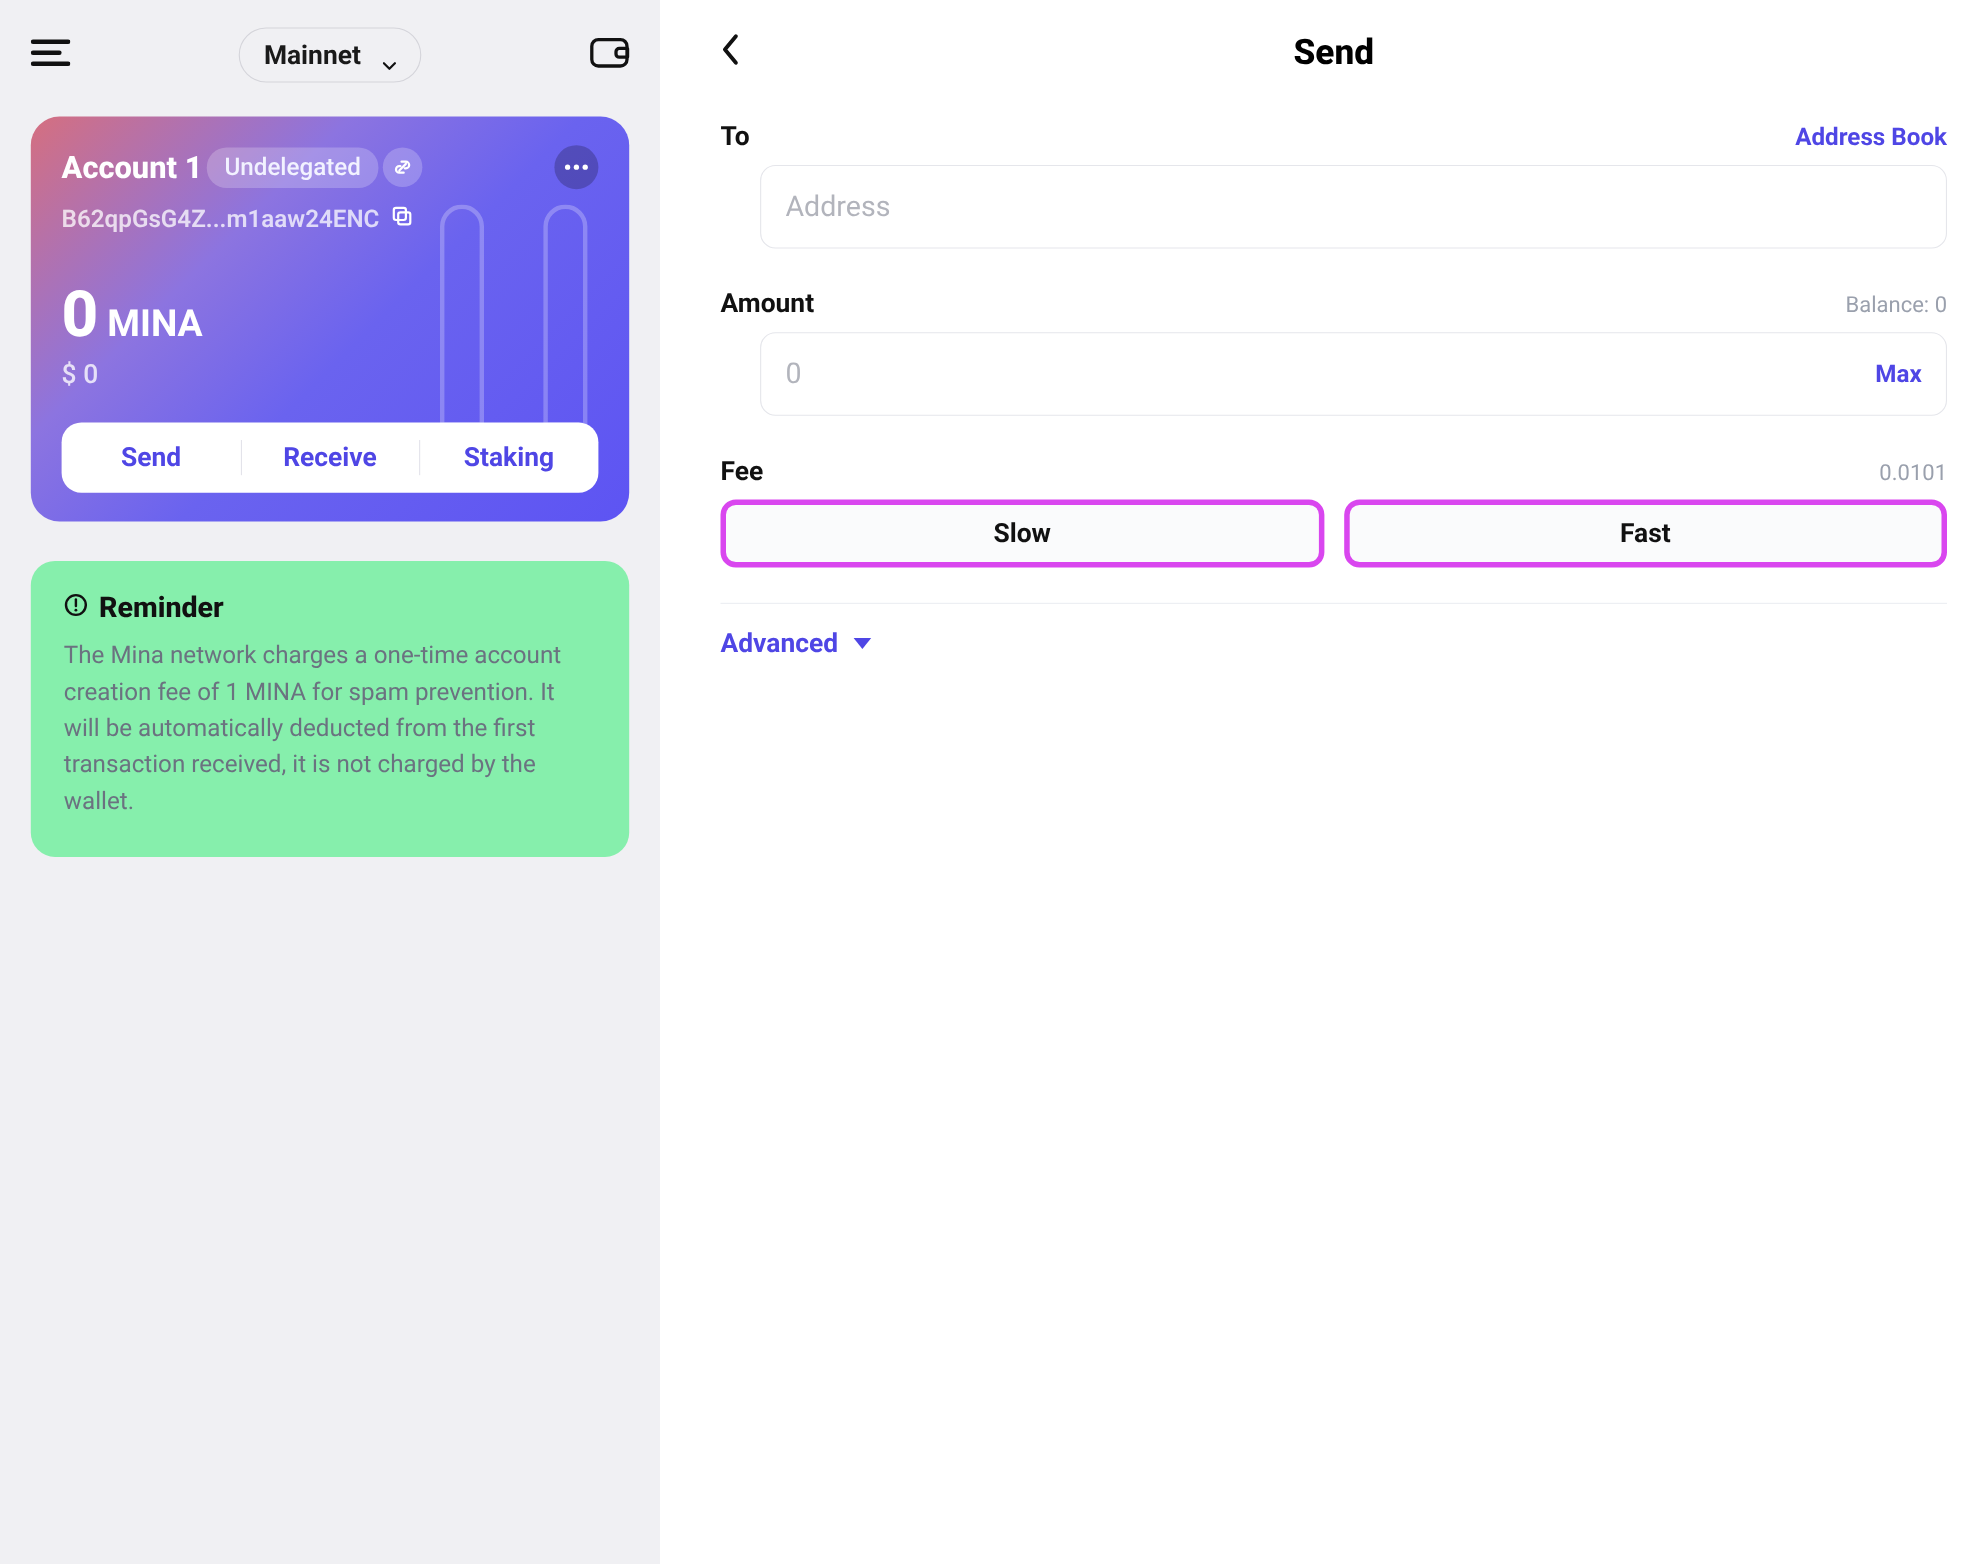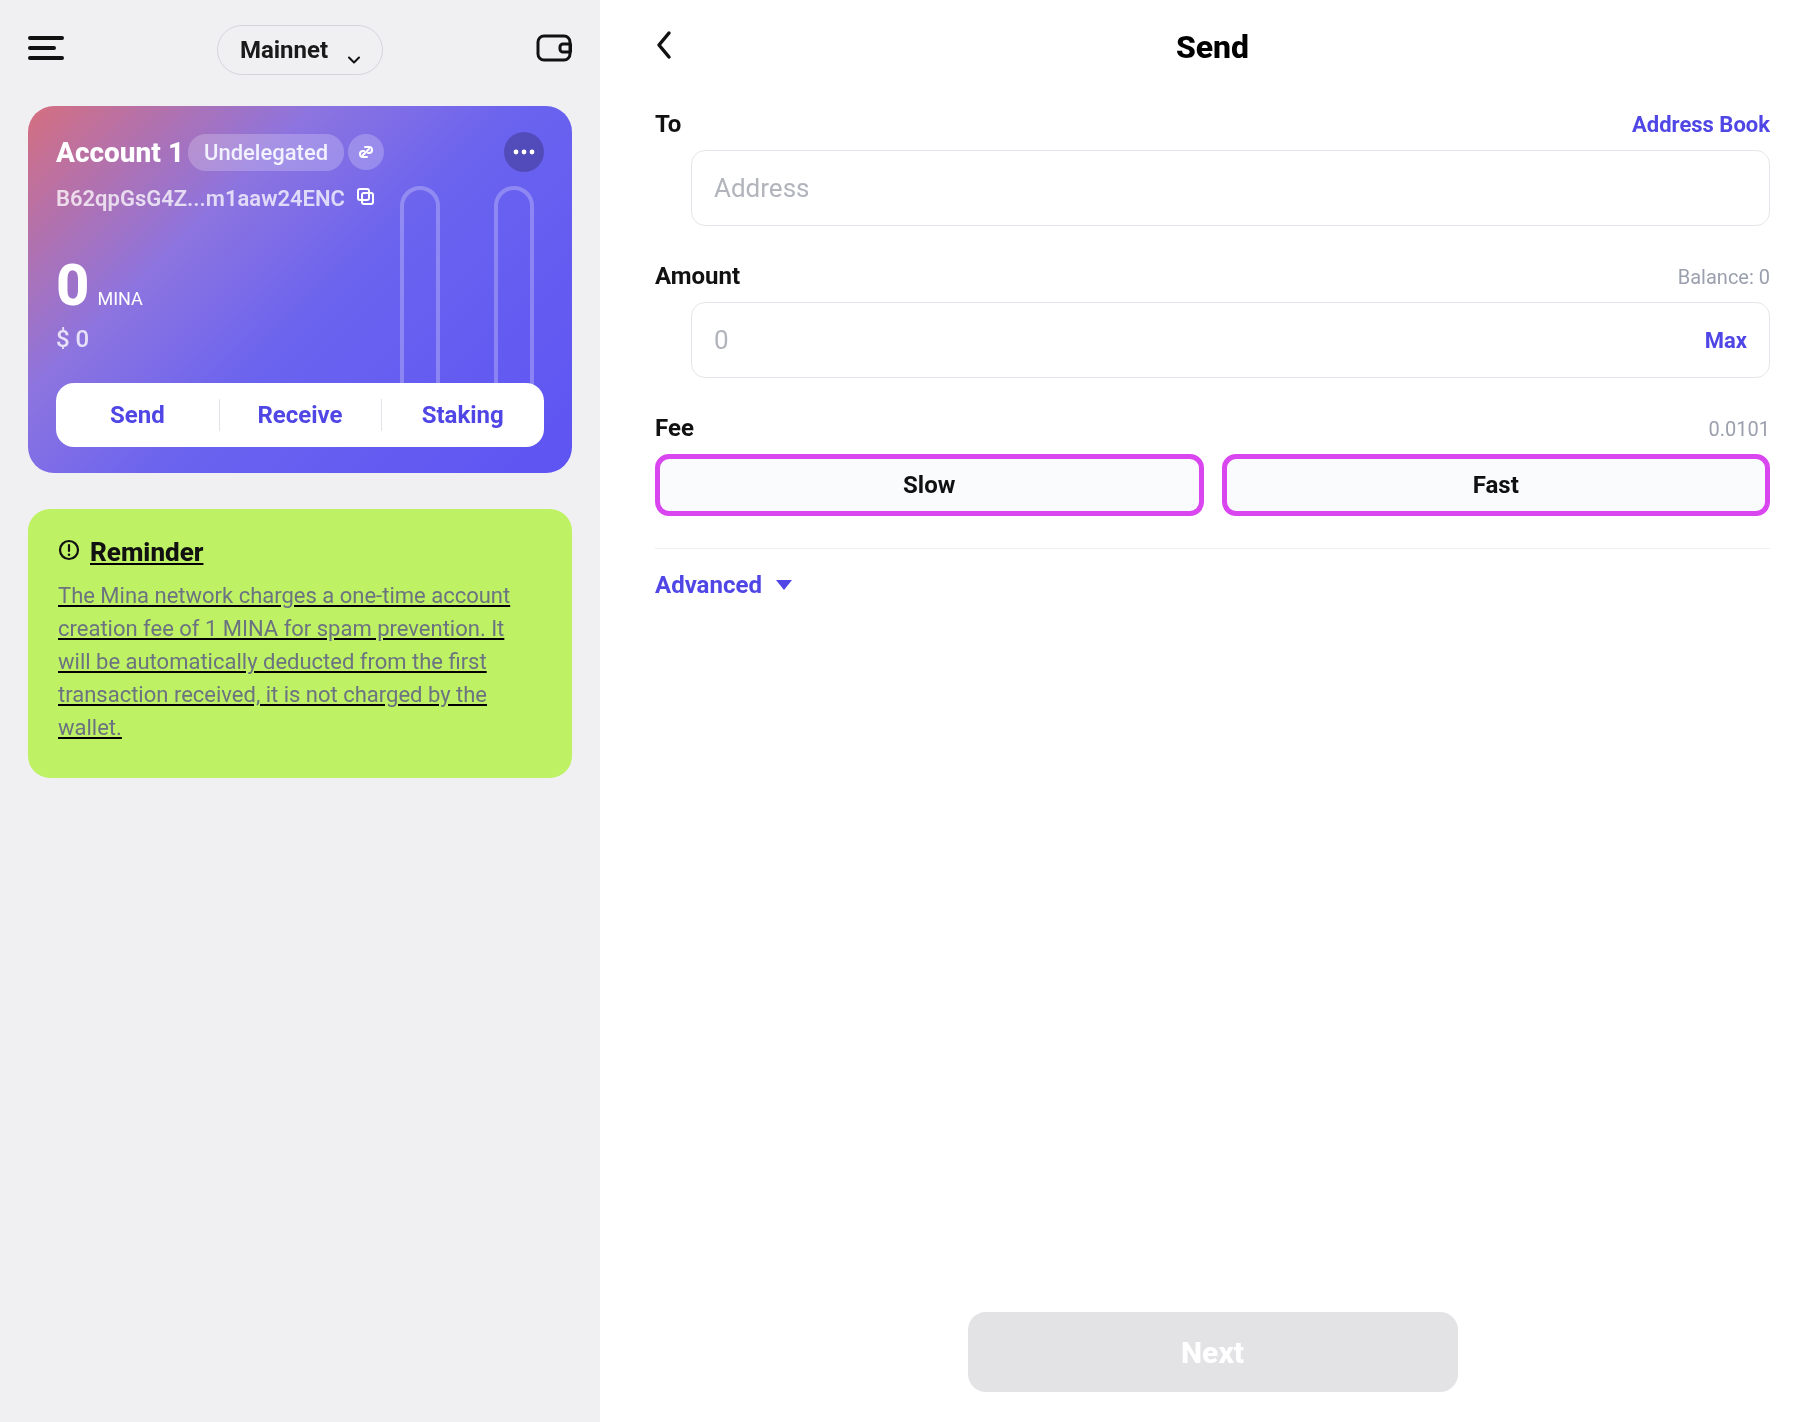--- a/index.html
+++ b/index.html
@@ -16,28 +16,28 @@
 
   .account-card { margin-top: 26px; border-radius: 26px; padding: 26px 28px; background: linear-gradient(135deg, #d56f7f 0%, #8c74e0 32%, #6a63ef 55%, #5d54f3 100%); color: #fff; position: relative; overflow: hidden; }
   .account-card .row1 { display: flex; align-items: center; gap: 4px; }
   .acct-name { font-size: 28px; font-weight: 800; }
   .badge { background: rgba(255,255,255,0.22); border-radius: 18px; padding: 6px 16px; font-size: 22px; font-weight: 500; color: #f2f2ff; }
   .circle-btn { width: 36px; height: 36px; border-radius: 50%; background: rgba(255,255,255,0.22); display: flex; align-items: center; justify-content: center; }
   .kebab-btn { width: 40px; height: 40px; border-radius: 50%; background: rgba(0,0,0,0.22); display: flex; align-items: center; justify-content: center; margin-left: auto; }
   .addr-row { display: flex; align-items: center; gap: 10px; margin-top: 14px; color: rgba(255,255,255,0.75); font-size: 22px; font-weight: 600; }
   .balance-big { margin-top: 40px; display: flex; align-items: baseline; gap: 8px; }
   .balance-big .num { font-size: 58px; font-weight: 800; }
-  .balance-big .sym { font-size: 18px; font-weight: 400; }
+  .balance-big .sym { font-size: 34px; font-weight: 700; }
   .balance-usd { margin-top: 6px; font-size: 24px; color: rgba(255,255,255,0.78); font-weight: 500; }
   .action-bar { margin-top: 30px; background: #fff; border-radius: 18px; display: flex; height: 64px; overflow: hidden; }
   .action-btn { flex: 1; display: flex; align-items: center; justify-content: center; font-size: 24px; font-weight: 700; color: #4f46e5; position: relative; }
   .action-btn + .action-btn::before { content:""; position:absolute; left:0; top:16px; bottom:16px; width:1px; background:#e3e3ea; }
   .mina-silhouette { position: absolute; right: 10px; top: 80px; width: 190px; height: 220px; opacity: 0.25; pointer-events: none; }
 
-  .reminder-card { margin-top: 36px; background: #bef264; border-radius: 22px; padding: 28px 30px 34px; text-decoration: underline; }
+  .reminder-card { margin-top: 36px; background: #86efac; border-radius: 22px; padding: 28px 30px 34px; }
   .reminder-head { display: flex; align-items: center; gap: 10px; font-size: 26px; font-weight: 800; color: #111; margin-bottom: 12px; }
   .reminder-body { font-size: 22px; color: #6b7280; line-height: 1.5; }
 
   
   .send-header { display: flex; align-items: center; height: 54px; position: relative; }
   .back-btn svg { width: 20px; height: 30px; }
   .send-title { position: absolute; left: 50%; transform: translateX(-50%); font-size: 32px; font-weight: 800; }
 
   .field-group { margin-top: 36px; }
   .field-row { display: flex; justify-content: space-between; align-items: baseline; margin-bottom: 12px; }
@@ -181,14 +181,13 @@
       <div class="fee-option">Slow</div>
       <div class="fee-option">Fast</div>
     </div>
   </div>
 
   <div class="advanced-row">
     <span>Advanced</span>
     <span class="adv-tri"></span>
   </div>
 
-  <div class="next-btn">Next</div>
 </div>
 
 </body></html>

